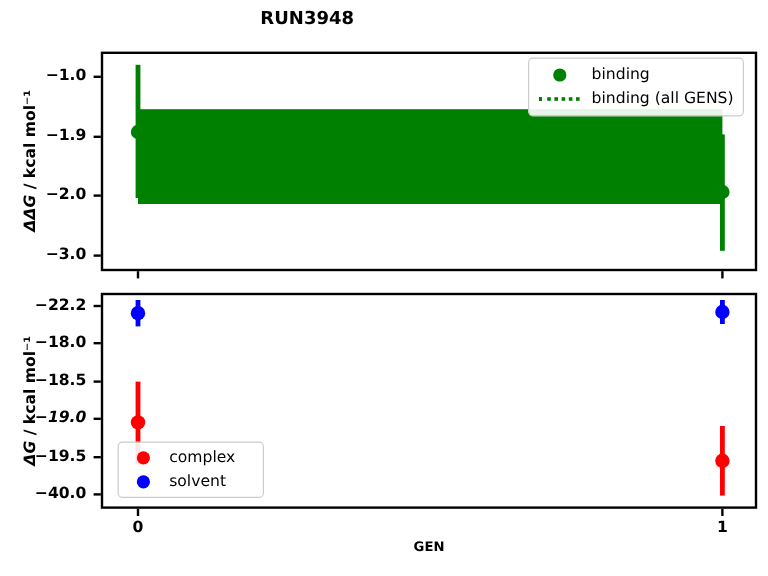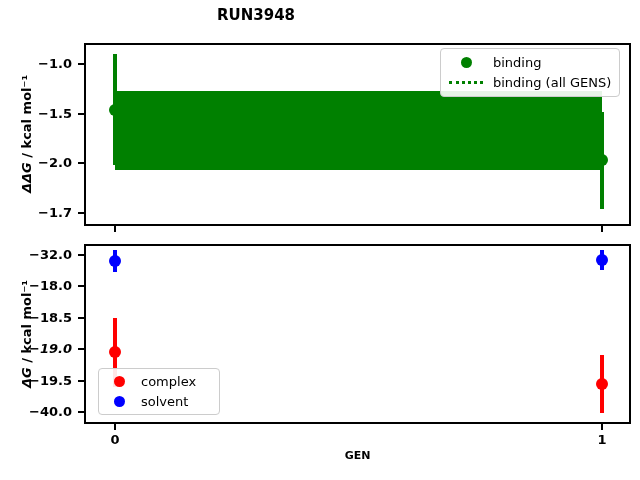--- a/index.html
+++ b/index.html
@@ -91,25 +91,25 @@
     </div>
   <div class="errline" style="left: 26.9762px; width: 4px; top: 9.39503px; height: 110.762px; background: rgb(0, 128, 0);"></div>
       <div class="marker" style="left: 22.9762px; top: 58.7762px; width: 12px; height: 12px; background: rgb(0, 128, 0);"></div>
       <div class="errline" style="left: 513.972px; width: 4px; top: 66.7541px; height: 96.9171px; background: rgb(0, 128, 0);"></div>
       <div class="marker" style="left: 509.972px; top: 109.213px; width: 12px; height: 12px; background: rgb(0, 128, 0);"></div>
       <div class="meanline" style="left: 28.9762px; width: 486.996px; top: 84.0442px; border-top-color: rgb(0, 128, 0);"></div>
       <div class="band" style="left: 28.9762px; width: 486.996px; top: 45.9862px; height: 79.116px; background: rgb(0, 128, 0);"></div>
       <div class="ytickmark" style="top: 18.2845px;"></div>
       <div class="yticklabel" style="top: 11.2845px;">−1.0</div>
       <div class="ytickmark" style="top: 67.732px;"></div>
-      <div class="yticklabel" style="top: 60.732px;">−1.5</div>
+      <div class="yticklabel" style="top: 60.732px;">−1.9</div>
       <div class="ytickmark" style="top: 117.18px;"></div>
       <div class="yticklabel" style="top: 110.18px;">−2.0</div>
       <div class="ytickmark" style="top: 166.627px;"></div>
-      <div class="yticklabel" style="top: 159.627px;">−1.7</div>
+      <div class="yticklabel" style="top: 159.627px;">−3.0</div>
       <div class="xtickmark" style="left: 27.9762px; top: 181px;"></div>
       <div class="xtickmark" style="left: 514.972px; top: 181px;"></div>
     </div>
 
   <div class="axes" id="ax1">
     <div class="legend" id="legend-bottom">
       <div class="legend-row">
         <span class="lmark">
             <span class="dot" style="background: rgb(255, 0, 0);"></span>
           </span>
@@ -124,21 +124,21 @@
     </div>
   <div class="errline" style="left: 26.9762px; width: 4px; top: 4.4px; height: 21.3714px; background: rgb(0, 0, 255);"></div>
       <div class="marker" style="left: 22.9762px; top: 9.08571px; width: 12px; height: 12px; background: rgb(0, 0, 255);"></div>
       <div class="errline" style="left: 513.972px; width: 4px; top: 3.77143px; height: 20.1143px; background: rgb(0, 0, 255);"></div>
       <div class="marker" style="left: 509.972px; top: 7.82857px; width: 12px; height: 12px; background: rgb(0, 0, 255);"></div>
       <div class="errline" style="left: 26.9762px; width: 4px; top: 71.6571px; height: 69.1429px; background: rgb(255, 0, 0);"></div>
       <div class="marker" style="left: 22.9762px; top: 100.229px; width: 12px; height: 12px; background: rgb(255, 0, 0);"></div>
       <div class="errline" style="left: 513.972px; width: 4px; top: 108.743px; height: 57.8286px; background: rgb(255, 0, 0);"></div>
       <div class="marker" style="left: 509.972px; top: 131.657px; width: 12px; height: 12px; background: rgb(255, 0, 0);"></div>
       <div class="ytickmark" style="top: 7.8px;"></div>
-      <div class="yticklabel" style="top: 0.8px;">−32.0</div>
+      <div class="yticklabel" style="top: 0.8px;">−22.2</div>
       <div class="ytickmark" style="top: 39.2286px;"></div>
       <div class="yticklabel" style="top: 32.2286px;">−18.0</div>
       <div class="ytickmark" style="top: 70.6571px;"></div>
       <div class="yticklabel" style="top: 63.6571px;">−18.5</div>
       <div class="ytickmark" style="top: 102.086px;"></div>
       <div class="yticklabel" style="top: 95.0857px; font-style: italic;">−19.0</div>
       <div class="ytickmark" style="top: 133.514px;"></div>
       <div class="yticklabel" style="top: 126.514px;">−19.5</div>
       <div class="ytickmark" style="top: 164.943px;"></div>
       <div class="yticklabel" style="top: 157.943px;">−40.0</div>

